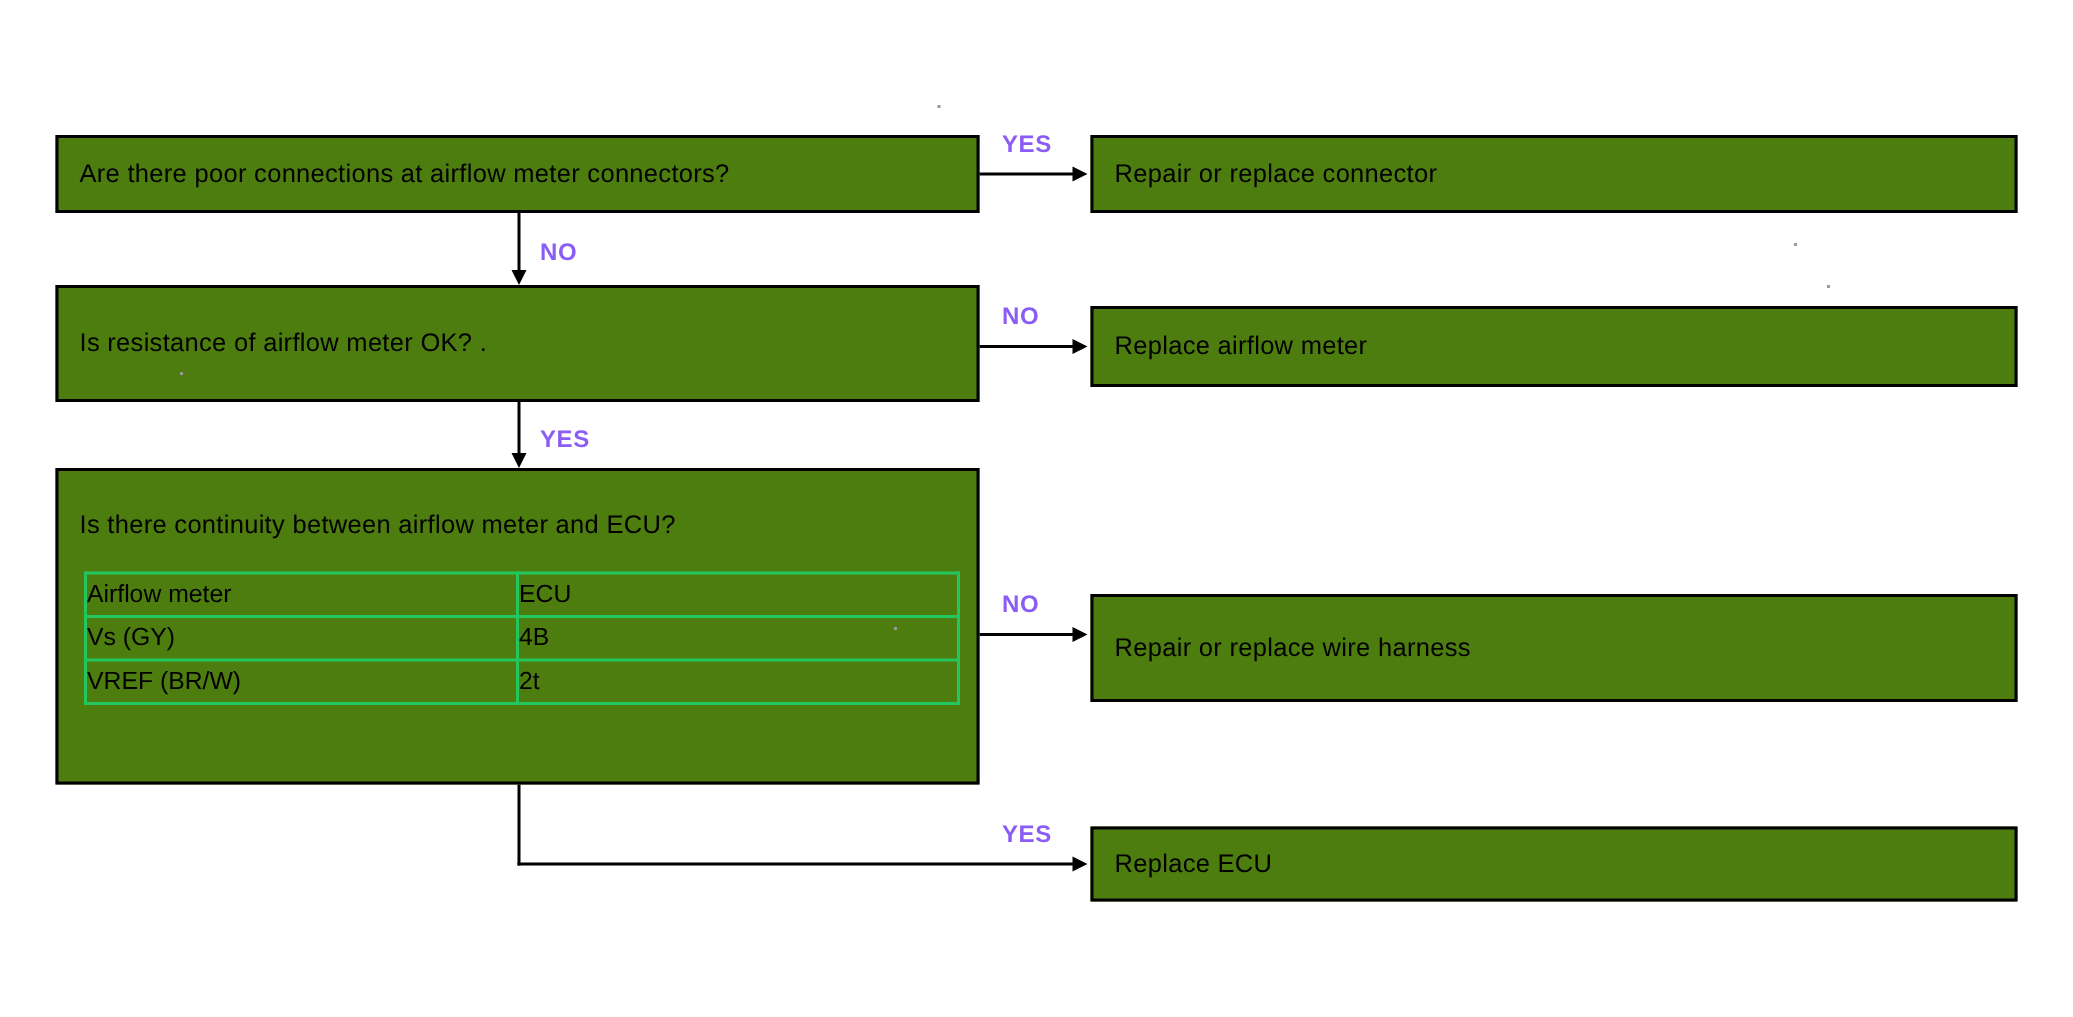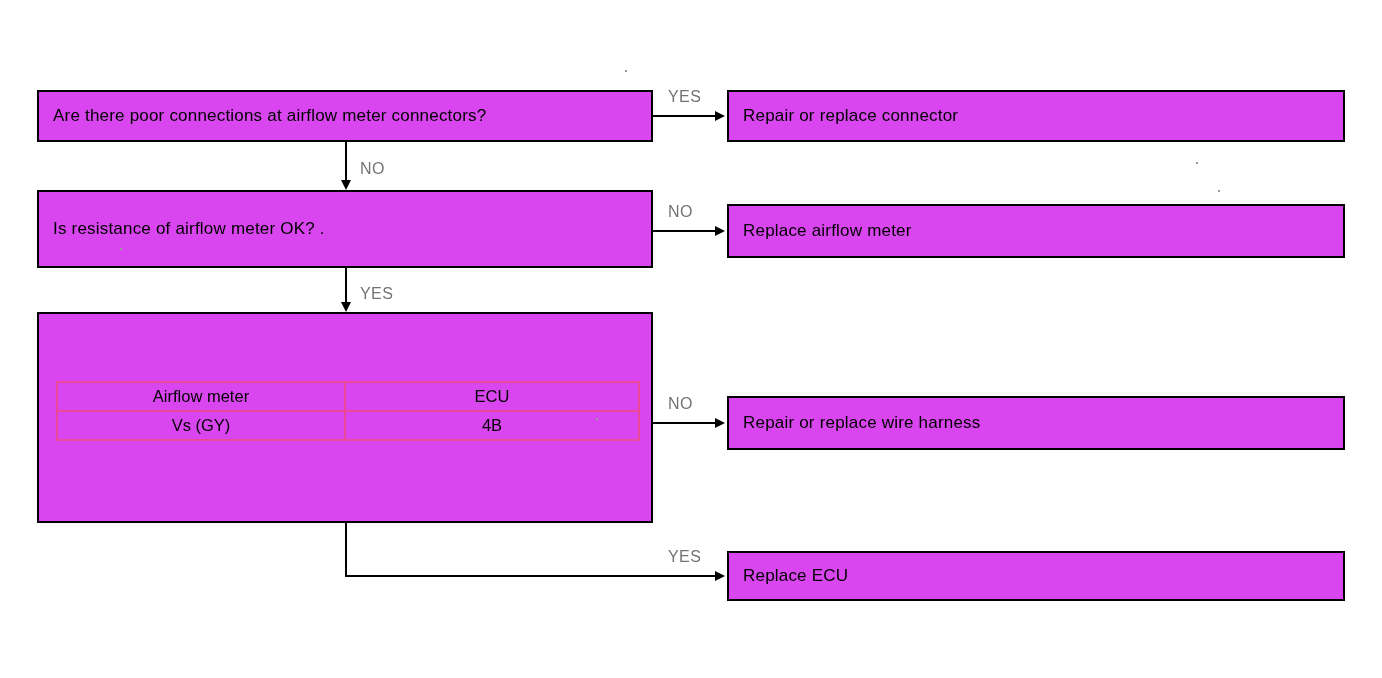--- a/index.html
+++ b/index.html
@@ -15,21 +15,21 @@
     font-family: "Liberation Sans", sans-serif;
     color: #000000;
     overflow: hidden;
   }
 
   
   .box {
     position: absolute;
     box-sizing: border-box;
     border: 2px solid #000;
-    background: #d946ef;
+    background: #4d7c0f;
   }
   .box-text {
     position: absolute;
     left: 14px;
     font-size: 17px;
     letter-spacing: .2px;
     white-space: nowrap;
     color: #000;
   }
   .q-text { top: 50%; transform: translateY(-50%); }
@@ -37,36 +37,35 @@
   .a-text { top: 50%; transform: translateY(-50%); }
 
   
   #box-q1 { left: 37px;  top: 90px;  width: 616px; height: 52px; }
   #box-q2 { left: 37px;  top: 190px; width: 616px; height: 78px; padding-left: 40px; }
   #box-q3 { left: 37px;  top: 312px; width: 616px; height: 211px; }
 
   
   #box-a1 { left: 727px; top: 90px;  width: 618px; height: 52px; text-align: right; }
   #box-a2 { left: 727px; top: 204px; width: 618px; height: 54px; text-align: center; }
-  #box-a3 { left: 727px; top: 396px; width: 618px; height: 54px; text-align: center; }
+  #box-a3 { left: 727px; top: 396px; width: 618px; height: 72px; text-align: center; }
   #box-a4 { left: 727px; top: 551px; width: 618px; height: 50px; padding-left: 22px; }
 
   
   .tbl {
     position: absolute;
     left: 17px;
     top: 67px;
     width: 582px;
     border-collapse: collapse;
     table-layout: fixed;
   }
   .tbl td {
-    border: 2px solid #ec4899;
+    border: 2px solid #22c55e;
     height: 22px;
-    text-align: center;
     font-size: 16.5px;
     padding: 2px 0 3px 0;
     color: #000;
     white-space: nowrap;
   }
   .tbl col.c1 { width: 288px; }
   .tbl col.c2 { width: 294px; }
   .tbl sub { font-size: 11px; vertical-align: baseline; position: relative; top: 3px; }
 
   
@@ -90,23 +89,23 @@
     width: 0; height: 0;
     border-left: 5px solid transparent;
     border-right: 5px solid transparent;
     border-top: 10px solid #000;
   }
 
   
   .blabel {
     position: absolute;
     font-size: 16px;
-    font-weight: normal;
+    font-weight: bold;
     letter-spacing: .4px;
-    color: #737373;
+    color: #8b5cf6;
     white-space: nowrap;
   }
 
   
   .speck {
     position: absolute;
     background: #9a9a9a;
     width: 2px;
     height: 2px;
   }
@@ -134,35 +133,40 @@
 
   <div class="ln lnh" style="left:653px; top:230px; width:64px;"></div>
   <div class="arrow-r" style="left:715px; top:226px;"></div>
   <div class="blabel" style="left:668px; top:203px;">NO</div>
 
   <div class="ln lnv" style="left:345px; top:268px; height:36px;"></div>
   <div class="arrow-d" style="left:341px; top:302px;"></div>
   <div class="blabel" style="left:360px; top:285px;">YES</div>
 
   <div class="box" id="box-q3">
+    <span class="box-text q3-text">Is there continuity between airflow meter and ECU?</span>
 
     <table class="tbl">
       <colgroup>
           <col class="c1">
           <col class="c2">
         </colgroup>
       <tbody>
         <tr>
           <td>Airflow meter</td>
           <td>ECU</td>
         </tr>
         <tr>
           <td>Vs (GY)</td>
           <td>4B</td>
         </tr>
+        <tr>
+          <td>VREF (BR/W)</td>
+          <td>2t</td>
+        </tr>
       </tbody>
     </table>
   </div>
 
   <div class="ln lnh" style="left:653px; top:422px; width:64px;"></div>
   <div class="arrow-r" style="left:715px; top:418px;"></div>
   <div class="blabel" style="left:668px; top:395px;">NO</div>
 
   <div class="ln lnv" style="left:345px; top:523px; height:54px;"></div>
   <div class="ln lnh" style="left:345px; top:575px; width:372px;"></div>

